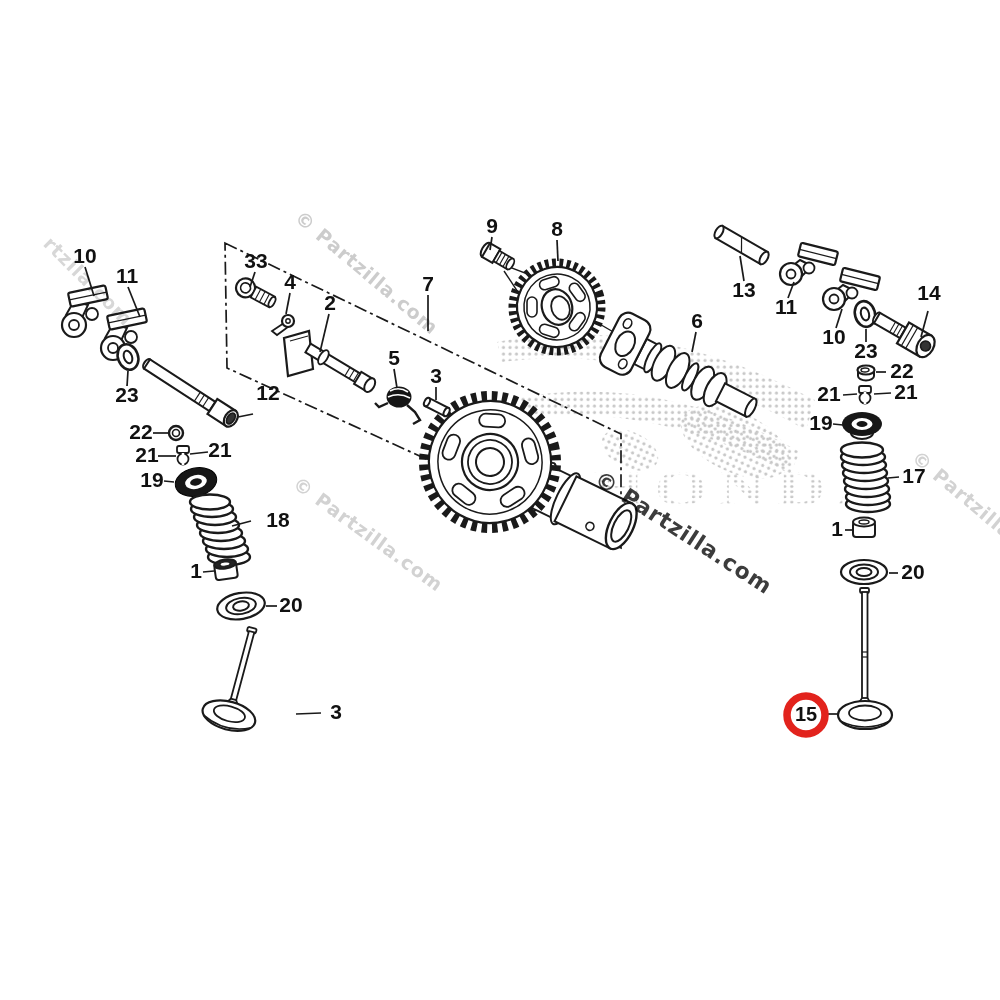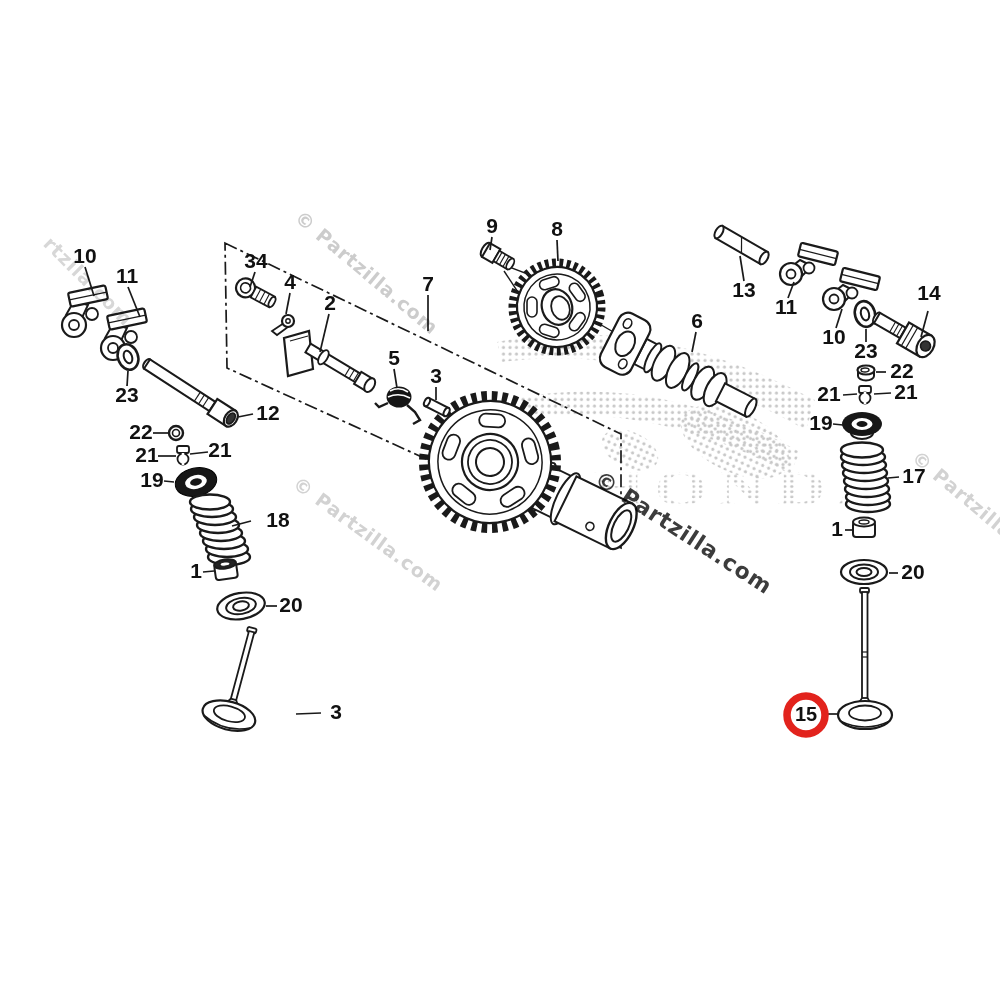--- a/index.html
+++ b/index.html
@@ -401,30 +401,30 @@
       <div class="wm" style="left: 55px; top: 232px; font-size: 19px; color: rgb(215, 215, 215); transform: rotate(45deg);">rtzila.com</div>
       <div class="wm" style="left: 305px; top: 206px; font-size: 19px; color: rgb(204, 204, 204); transform: rotate(40deg);">© Partzilla.com</div>
       <div class="wm" style="left: 302px; top: 472px; font-size: 19px; color: rgb(210, 210, 210); transform: rotate(36deg);">© Partzilla.com</div>
       <div class="wm" style="left: 604px; top: 466px; font-size: 22px; color: rgb(60, 60, 60); transform: rotate(33deg);">© Partzilla.com</div>
       <div class="wm" style="left: 922px; top: 446px; font-size: 19px; color: rgb(210, 210, 210); transform: rotate(40deg);">© Partzilla.com</div>
     </div>
   <div id="callouts">
       <div class="callout" style="left: 85px; top: 257px;">10</div>
       <div class="callout" style="left: 127px; top: 277px;">11</div>
       <div class="callout" style="left: 127px; top: 396px;">23</div>
-      <div class="callout" style="left: 268px; top: 414px;">12</div>
+      <div class="callout" style="left: 268px; top: 394px;">12</div>
       <div class="callout" style="left: 141px; top: 433px;">22</div>
       <div class="callout" style="left: 147px; top: 456px;">21</div>
       <div class="callout" style="left: 220px; top: 451px;">21</div>
       <div class="callout" style="left: 152px; top: 481px;">19</div>
       <div class="callout" style="left: 278px; top: 521px;">18</div>
       <div class="callout" style="left: 196px; top: 572px;">1</div>
       <div class="callout" style="left: 291px; top: 606px;">20</div>
       <div class="callout" style="left: 336px; top: 713px;">3</div>
-      <div class="callout" style="left: 256px; top: 262px;">34</div>
+      <div class="callout" style="left: 256px; top: 262px;">33</div>
       <div class="callout" style="left: 290px; top: 283px;">4</div>
       <div class="callout" style="left: 330px; top: 304px;">2</div>
       <div class="callout" style="left: 428px; top: 285px;">7</div>
       <div class="callout" style="left: 394px; top: 359px;">5</div>
       <div class="callout" style="left: 436px; top: 377px;">3</div>
       <div class="callout" style="left: 492px; top: 227px;">9</div>
       <div class="callout" style="left: 557px; top: 230px;">8</div>
       <div class="callout" style="left: 697px; top: 322px;">6</div>
       <div class="callout" style="left: 744px; top: 291px;">13</div>
       <div class="callout" style="left: 786px; top: 308px;">11</div>

